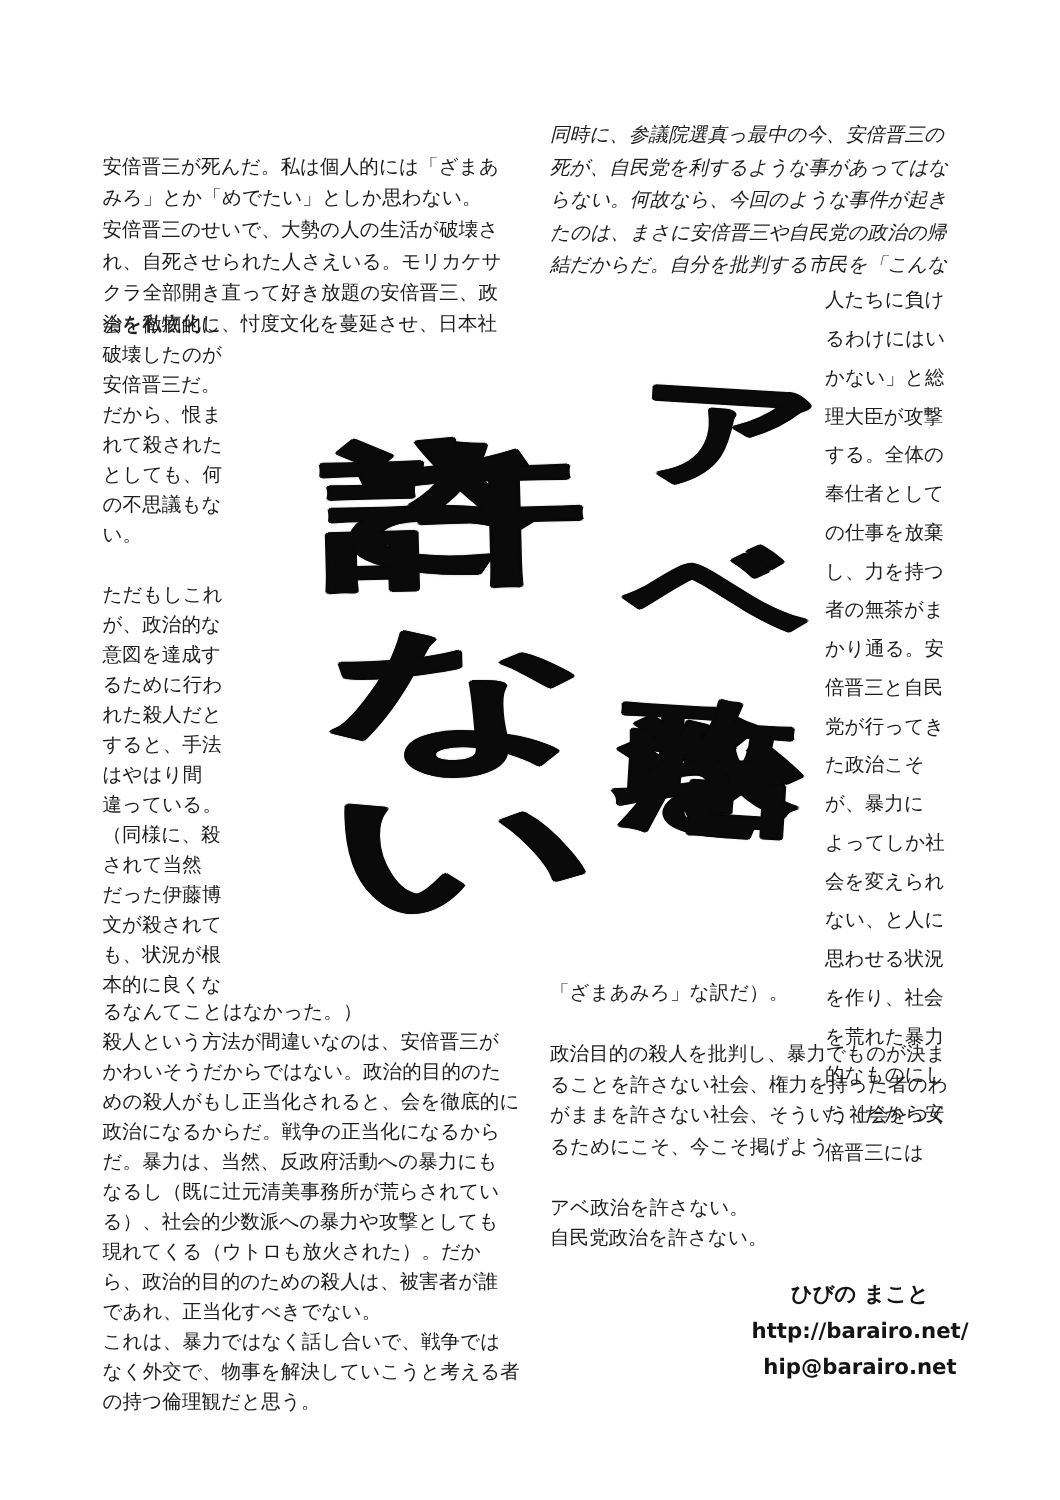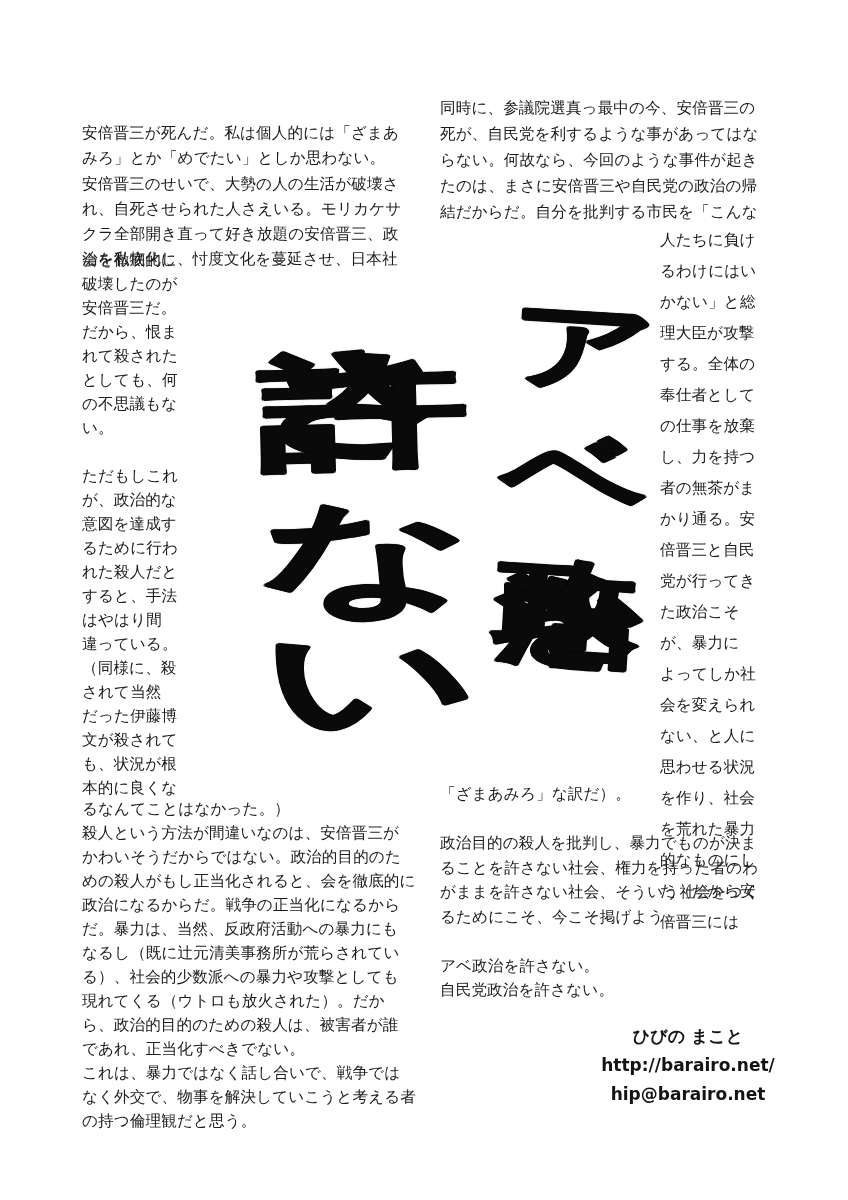--- a/index.html
+++ b/index.html
@@ -18,21 +18,21 @@
   }
   
   .tb {
     position: absolute;
     white-space: pre;
     font-size: 15.6px;
     letter-spacing: 0.1px;
     color: #1c1c1c;
   }
   .lh253 { line-height: 25.3px; margin-top: 48px; }
-  .lh260 { line-height: 26px;   }
+  .lh260 { line-height: 26px; font-style: italic;   }
   .lh240 { line-height: 24px; margin-top: 21px;   }
   .lh242 { line-height: 31px; }
   .lh245 { line-height: 24.5px; }
 
   
   .cal-col {
     position: absolute;
     writing-mode: vertical-rl;
     text-orientation: upright;
     font-family: "DejaVu Serif", "Liberation Serif", serif;

